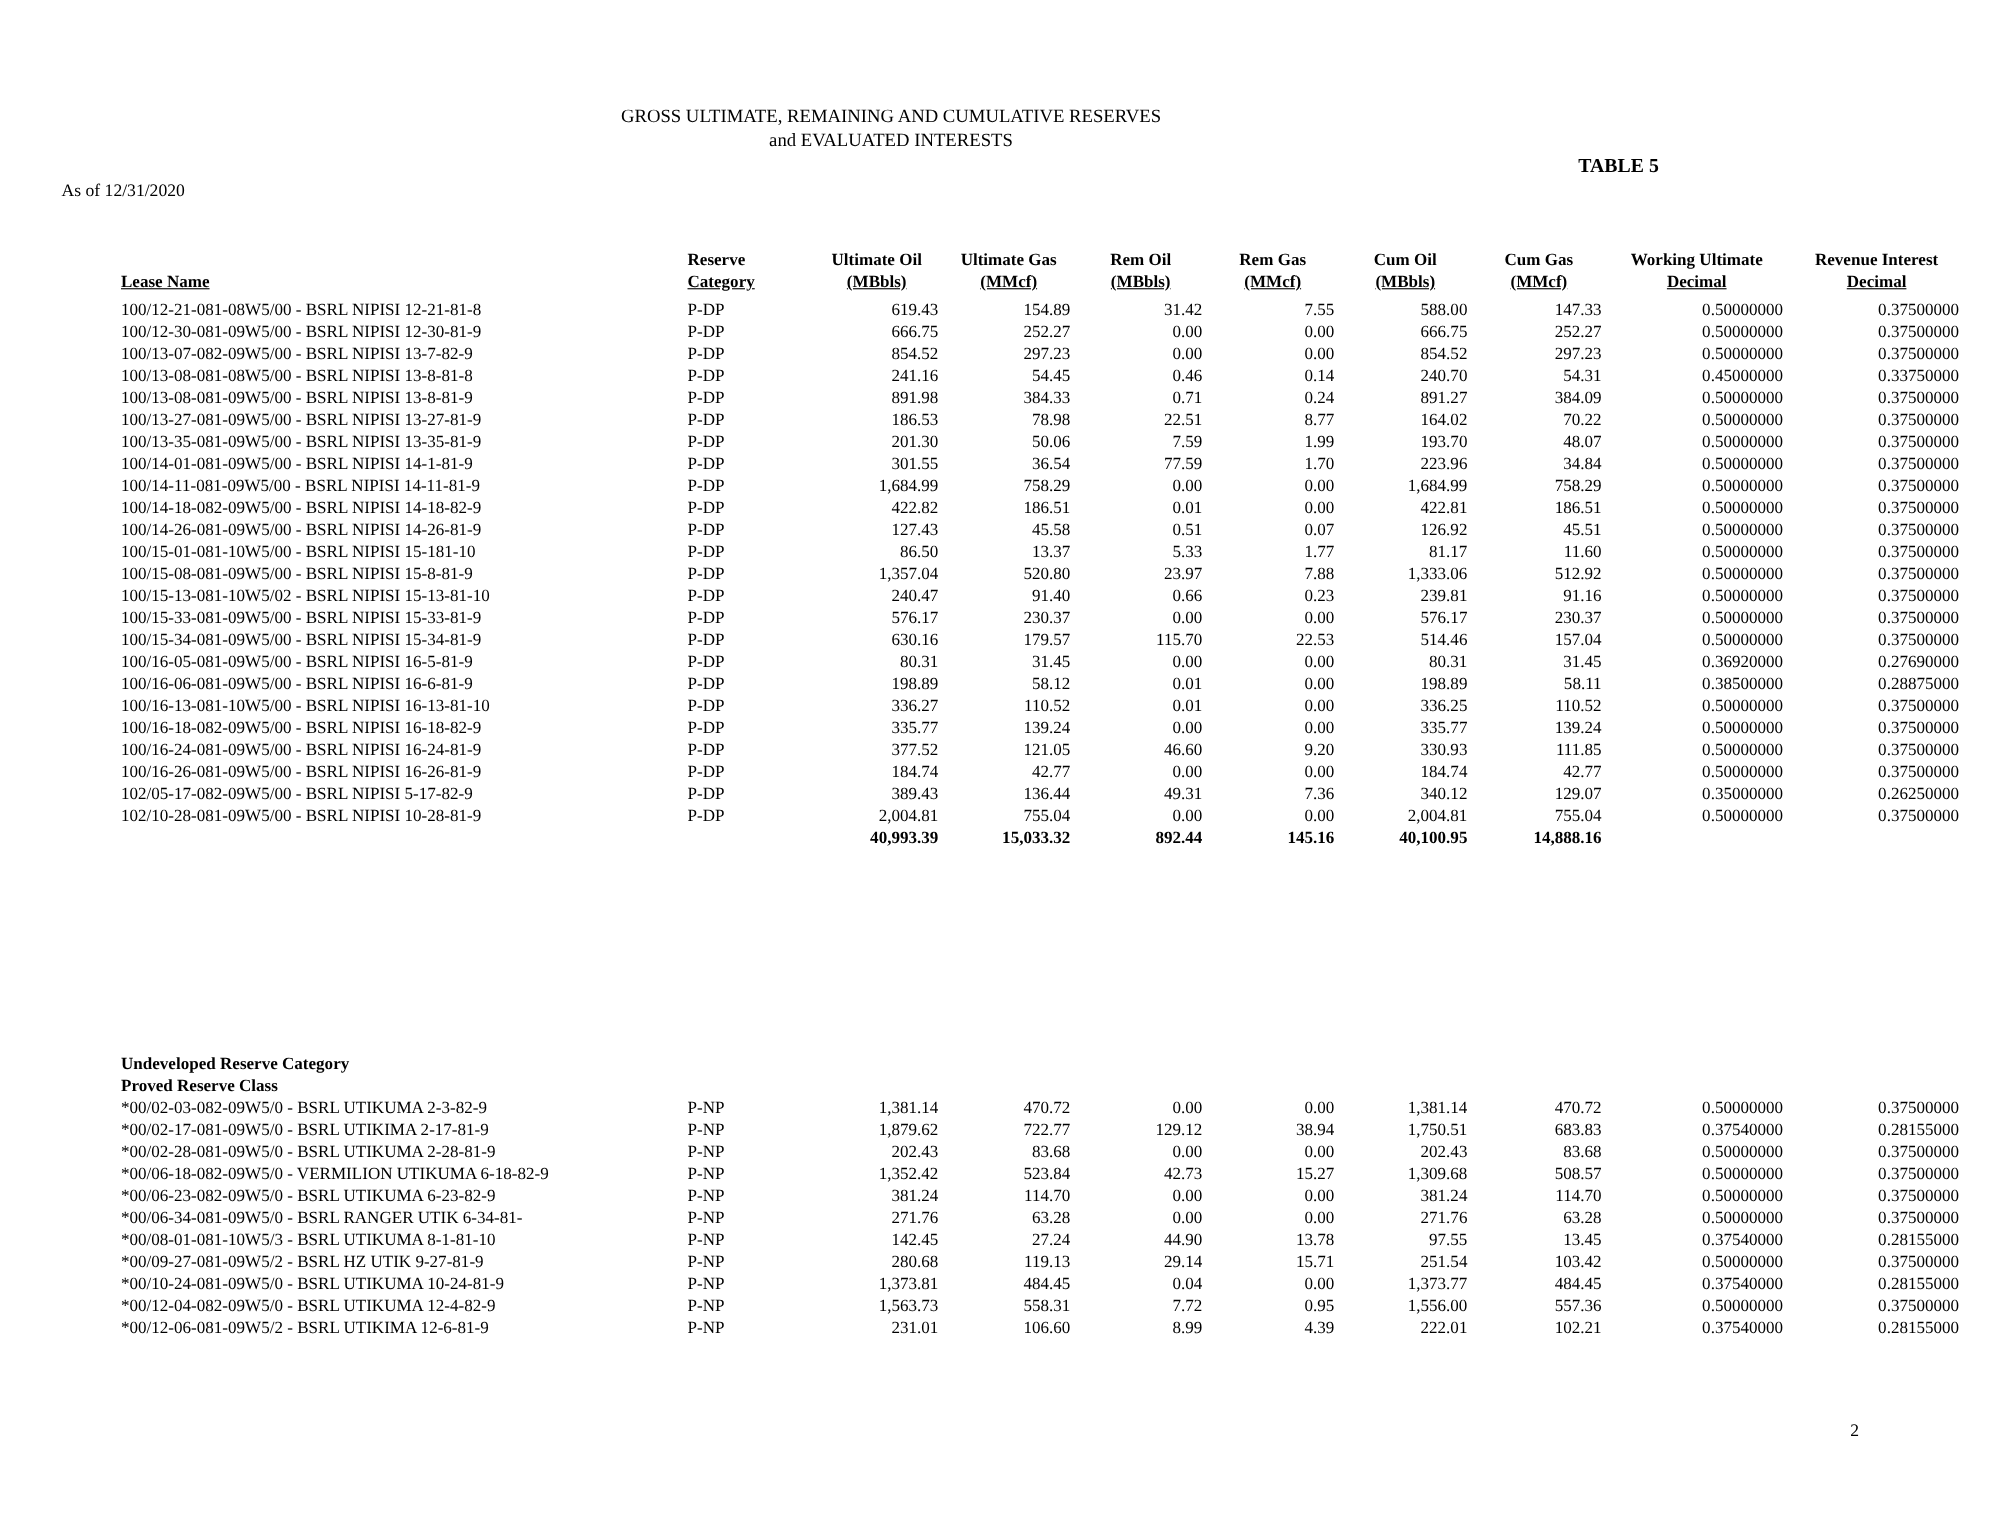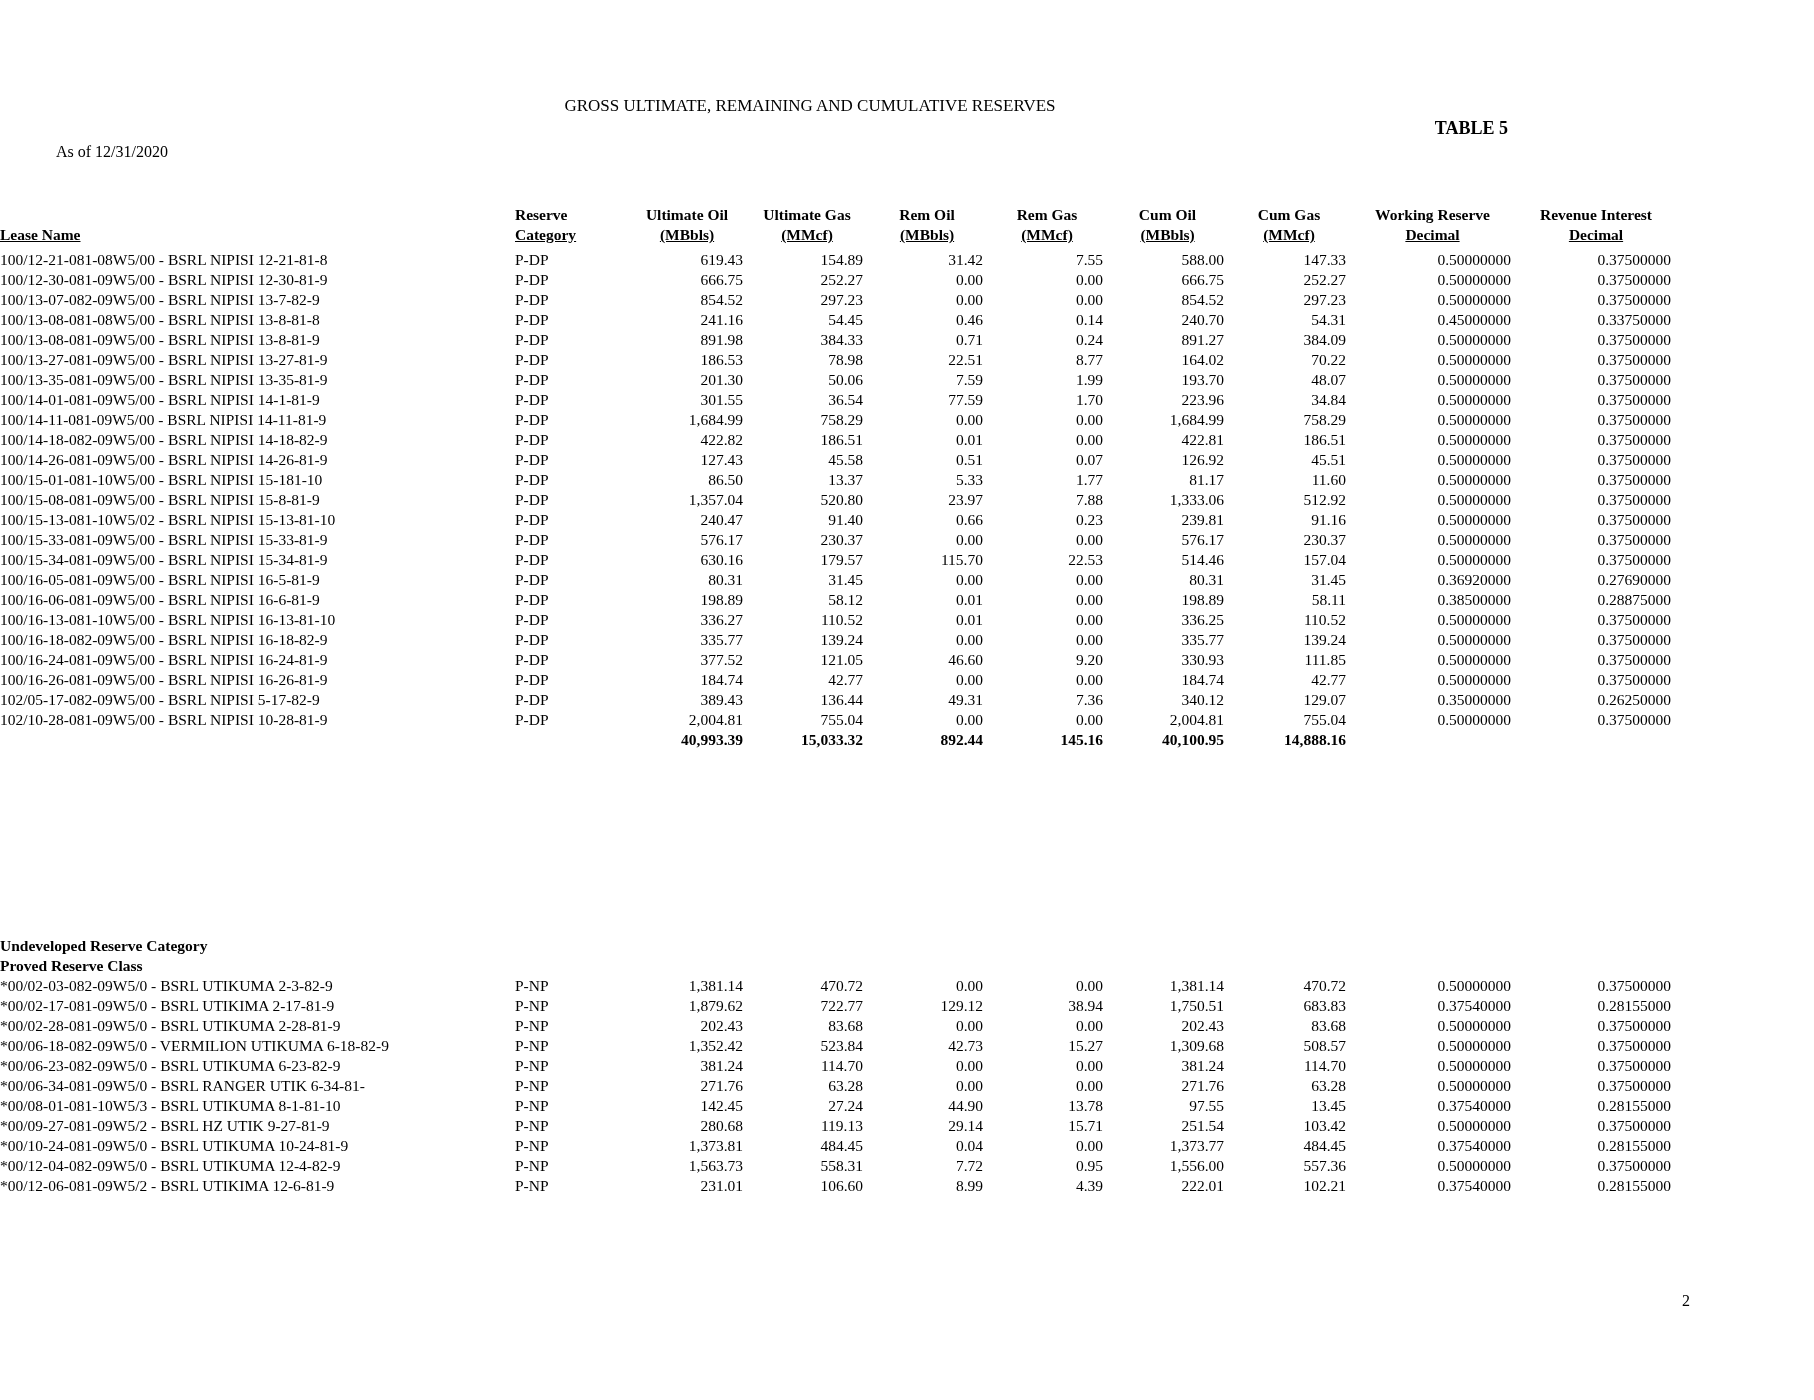--- a/index.html
+++ b/index.html
@@ -8,21 +8,21 @@
     background: #ffffff; color: #000000;
     font-family: "Liberation Serif", serif;
     position: relative; overflow: hidden;
   }
   .page { position: relative; width: 1620px; height: 1400px; }
   .title-block { text-align: center; padding-top: 95px; font-size: 17px; line-height: 22px; }
   .table-label { text-align: right; padding-right: 112px; font-weight: bold; font-size: 18px; line-height: 22px; margin-top: 0px; }
   .asof { padding-left: 56px; font-size: 16px; line-height: 22px; margin-top: 2px; }
   table.rtable {
     border-collapse: collapse; table-layout: fixed;
-    margin-top: 42px; width: 1677px;
+    margin-left: 110px; margin-top: 42px; width: 1677px;
   }
   .rtable th, .rtable td {
     padding: 0; font-size: 15.5px; line-height: 20px;
     vertical-align: bottom; white-space: nowrap;
   }
   .rtable thead th { font-weight: bold; }
   .rtable tr.h2 th { padding-bottom: 5px; }
   th.lease, td.lease { text-align: left; }
   th.cat, td.cat { text-align: left; }
   th.chead { text-align: center; }
@@ -34,20 +34,21 @@
   tr.label-row td { font-weight: bold; }
   .pagenum { position: absolute; left: 1682px; top: 1292px; font-size: 16px; }
 </style>
 </head>
 <body>
 
 <div class="page">
 
   <div class="title-block">
     <div>GROSS ULTIMATE, REMAINING AND CUMULATIVE RESERVES</div>
+    <div>and EVALUATED INTERESTS</div>
   </div>
 
   <div class="table-label">TABLE 5</div>
 
   <div class="asof">As of 12/31/2020</div>
 
   <table class="rtable">
     <colgroup>
       <col style="width:515px">
         <col style="width:112px">
@@ -63,21 +64,21 @@
     <thead>
       <tr class="h1">
         <th class="lease"></th>
         <th class="cat">Reserve</th>
         <th class="chead">Ultimate Oil</th>
         <th class="chead">Ultimate Gas</th>
         <th class="chead">Rem Oil</th>
         <th class="chead">Rem Gas</th>
         <th class="chead">Cum Oil</th>
         <th class="chead">Cum Gas</th>
-        <th class="chead">Working Reserve</th>
+        <th class="chead">Working Ultimate</th>
         <th class="chead">Revenue Interest</th>
       </tr>
       <tr class="h2">
         <th class="lease"><span class="ul">Lease Name</span></th>
         <th class="cat"><span class="ul">Category</span></th>
         <th class="chead"><span class="ul">(MBbls)</span></th>
         <th class="chead"><span class="ul">(MMcf)</span></th>
         <th class="chead"><span class="ul">(MBbls)</span></th>
         <th class="chead"><span class="ul">(MMcf)</span></th>
         <th class="chead"><span class="ul">(MBbls)</span></th>

